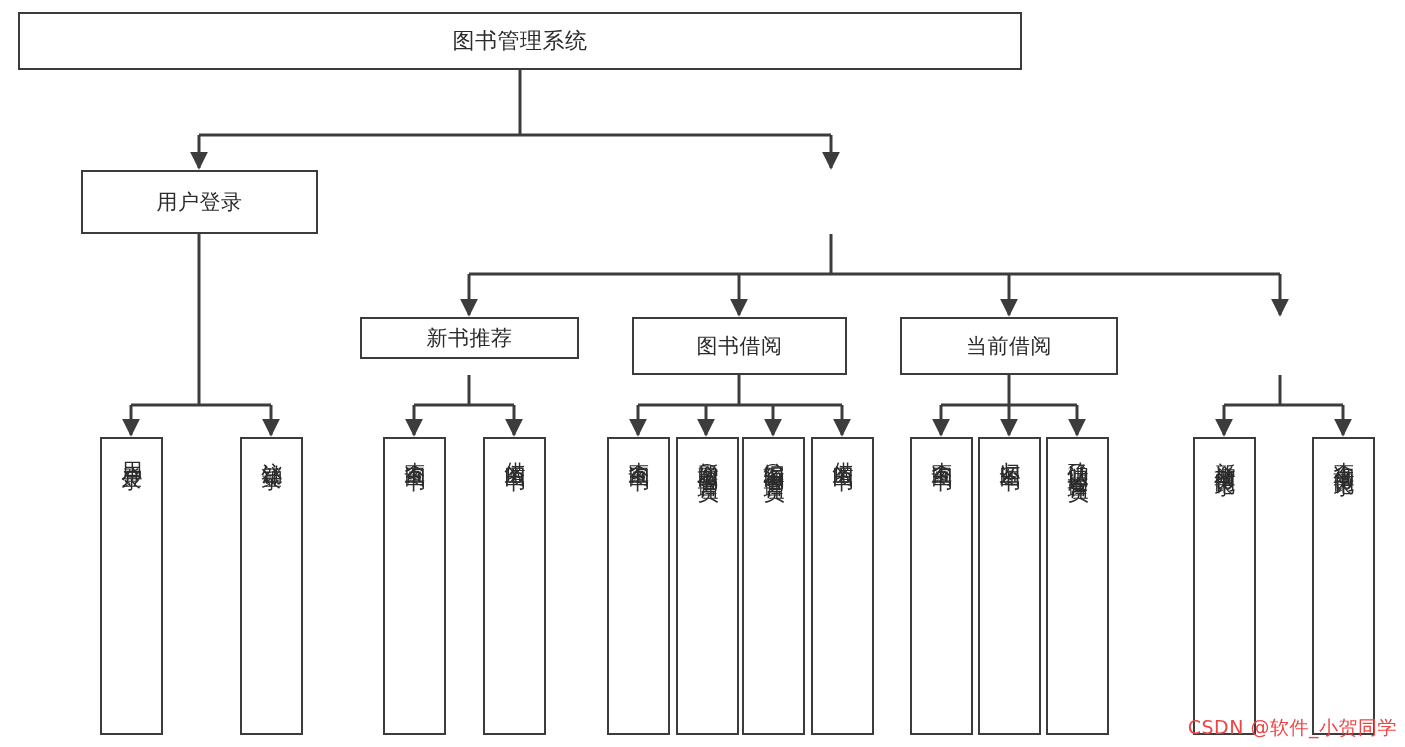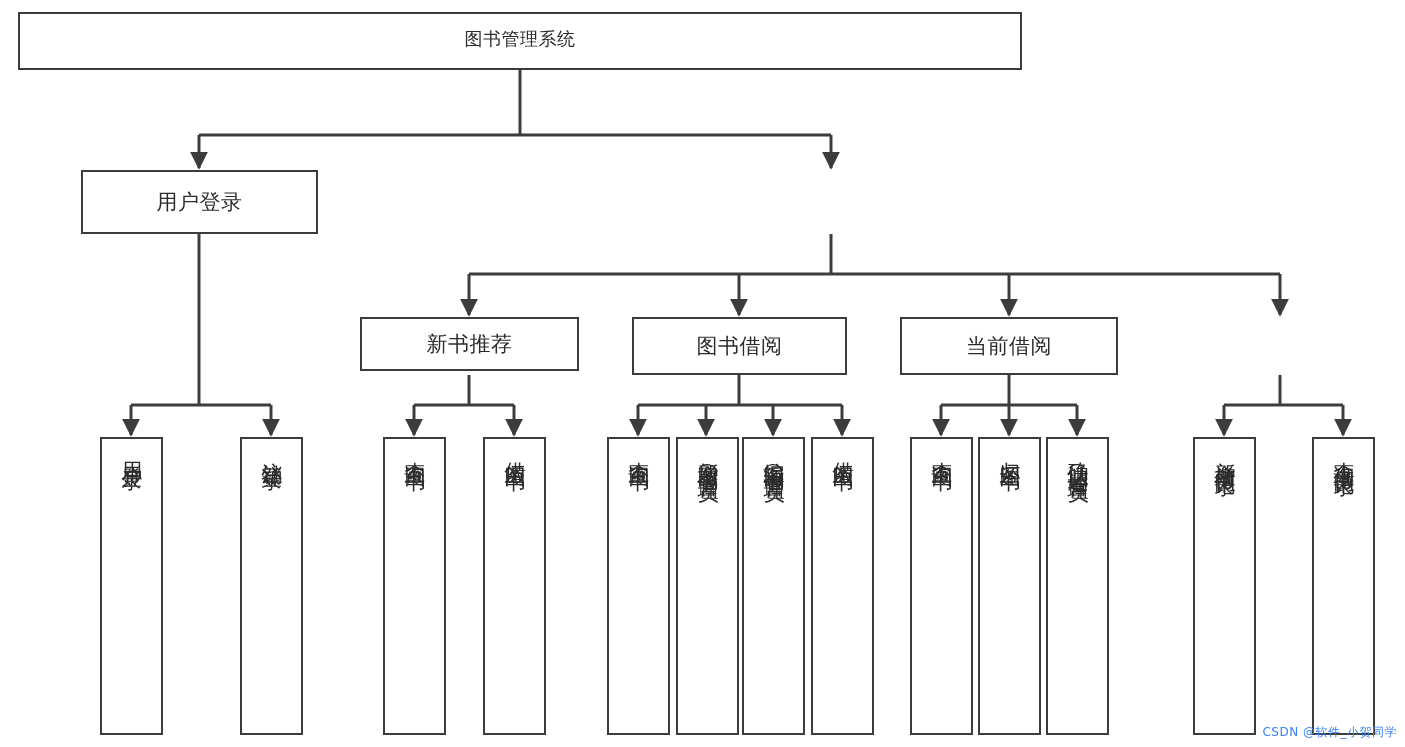--- a/index.html
+++ b/index.html
@@ -41,43 +41,42 @@
     text-align: center;
     line-height: 1.18;
     white-space: nowrap;
   }
   
   .node.horiz .node-label {
     font-size: 21px;
     letter-spacing: 0.5px;
   }
   .node.root .node-label {
-    font-size: 18px;
-    font-family: Liberation Mono, monospace;
+    font-size: 22px;
   }
   
   .node.vert {
     align-items: flex-start;
     justify-content: center;
     padding-top: 6px;
   }
   .node.vert .node-label {
     writing-mode: vertical-rl;
     text-orientation: upright;
     font-size: 21px;
     letter-spacing: 3px;
     line-height: 1;
     white-space: nowrap;
   }
   #watermark {
     position: absolute;
     right: 8px;
     bottom: 6px;
-    font-size: 12px;
-    color: #3b82f6;
+    font-size: 19px;
+    color: #ef4444;
     letter-spacing: 0.5px;
     white-space: nowrap;
     user-select: none;
     text-align: right;
   }
 </style>
 </head>
 <body>
 
 <div id="diagram-root">
@@ -134,21 +133,21 @@
 
   <div class="node horiz root" style="left:18px; top:12px; width:1004px; height:58px;">
     <span class="node-label">图书管理系统</span>
   </div>
 
   <div class="node horiz" style="left:81px; top:170px; width:237px; height:64px;">
     <span class="node-label">用户登录</span>
   </div>
 
 
-  <div class="node horiz" style="left:360px; top:317px; width:219px; height:54px;align-items:center;">
+  <div class="node horiz" style="left:360px; top:317px; width:219px; height:42px;align-items:center;">
     <span class="node-label">新书推荐</span>
   </div>
 
   <div class="node horiz" style="left:632px; top:317px; width:215px; height:58px;">
     <span class="node-label">图书借阅</span>
   </div>
 
   <div class="node horiz" style="left:900px; top:317px; width:218px; height:58px;">
     <span class="node-label">当前借阅</span>
   </div>

